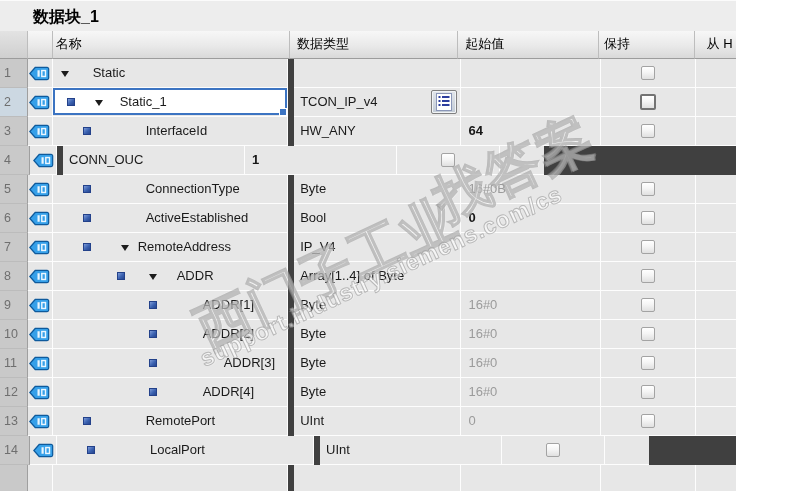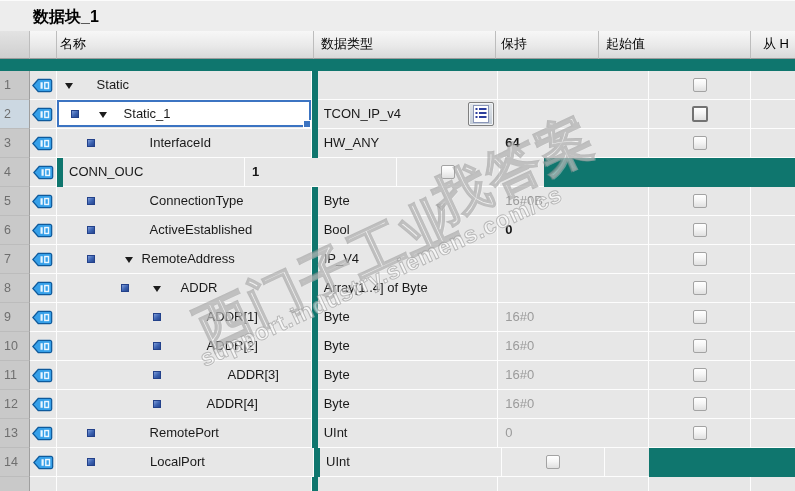--- a/index.html
+++ b/index.html
@@ -1,27 +1,27 @@
 <!DOCTYPE html>
 <html><head>
 <meta charset="utf-8">
 <style>
   html,body{margin:0;padding:0;background:#fff;}
   .window{
-    position:relative;width:795px;height:491px;overflow:hidden;
-    background:#0f766e;
+    position:relative;width:736px;height:491px;overflow:hidden;
+    background:#404040;
     font-family:"Liberation Sans","DejaVu Sans",sans-serif;
     font-size:13px;color:#1a1a1a;
     -webkit-font-smoothing:antialiased;
   }
   
   .titlebar{height:31px;background:#ededed;border-top:1px solid #fbfbfb;box-sizing:border-box;}
   .titlebar .title{display:inline-block;padding:6px 0 0 33px;font-size:16px;font-weight:bold;color:#000;}
   
-  .grid{position:absolute;left:0;top:31px;right:0;bottom:0;display:flex;flex-direction:column;gap:12px;}
+  .grid{position:absolute;left:0;top:31px;right:0;bottom:0;display:flex;flex-direction:column;}
   .tr,.thead{display:flex;flex-direction:row;flex:0 0 auto;}
   .td,.th{box-sizing:border-box;position:relative;overflow:hidden;}
   .th{
     height:28px;line-height:26px;
     background:linear-gradient(180deg,#f7f7f7 0%,#e9e9e9 55%,#d9d9d9 100%);
     border-right:1px solid #bdbdbd;border-bottom:1px solid #9c9c9c;
     color:#000;font-size:13px;white-space:nowrap;
   }
   .td{
     background:#e7e7e7;
@@ -117,22 +117,22 @@
   <div class="titlebar">
     <span class="title">数据块_1</span>
   </div>
 
   <div class="grid">
     <div class="thead">
       <div class="th c-num"></div>
       <div class="th c-icon"></div>
       <div class="th c-name">名称</div>
       <div class="th c-type">数据类型</div>
+      <div class="th c-value">起始值</div>
       <div class="th c-retain">保持</div>
-      <div class="th c-value">起始值</div>
       <div class="th c-fromh">从 H</div>
     </div>
     <div id="tbody">
         <div class="tr">
     <div class="td c-num">1</div>
     <div class="td c-icon">
       <svg class="decl-icon" width="21" height="15" viewBox="0 0 22 15">
         <path d="M6.5,1.2 H19 a1.6,1.6 0 0 1 1.6,1.6 V12.2 a1.6,1.6 0 0 1 -1.6,1.6 H6.5 L0.9,7.5 Z" fill="#36a0e9" stroke="#0e5a9c" stroke-width="1.3"></path>
         <rect x="8.9" y="4.1" width="2.3" height="6.8" fill="#eaf6ff"></rect>
         <rect x="13.4" y="4.4" width="3.9" height="6.2" fill="none" stroke="#eaf6ff" stroke-width="1.5"></rect>

